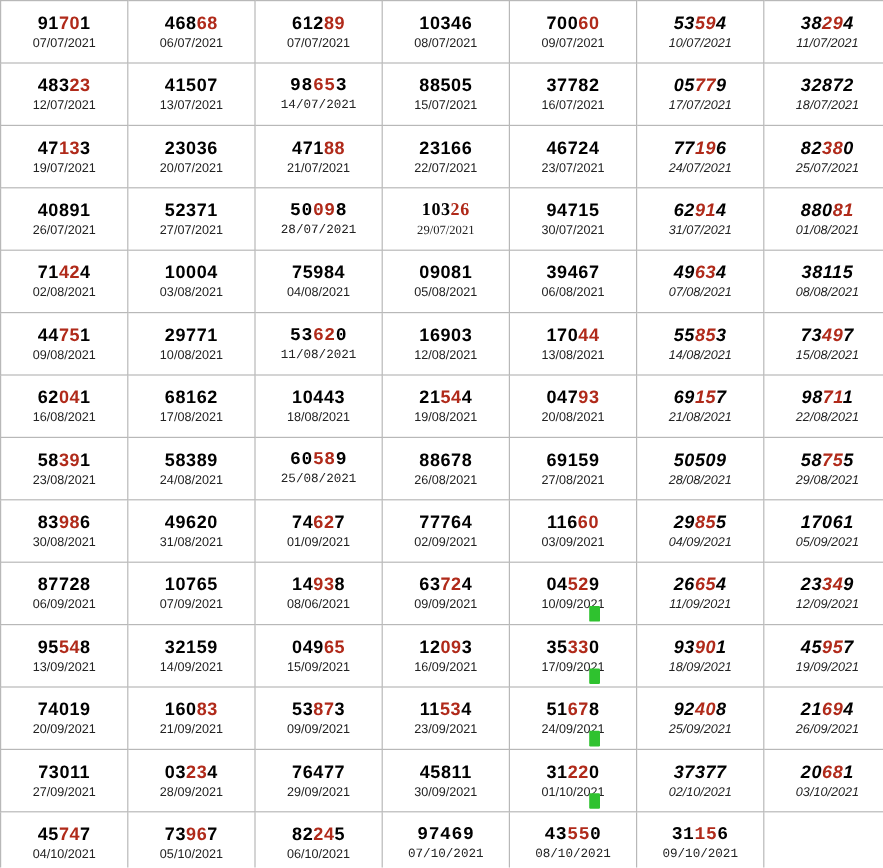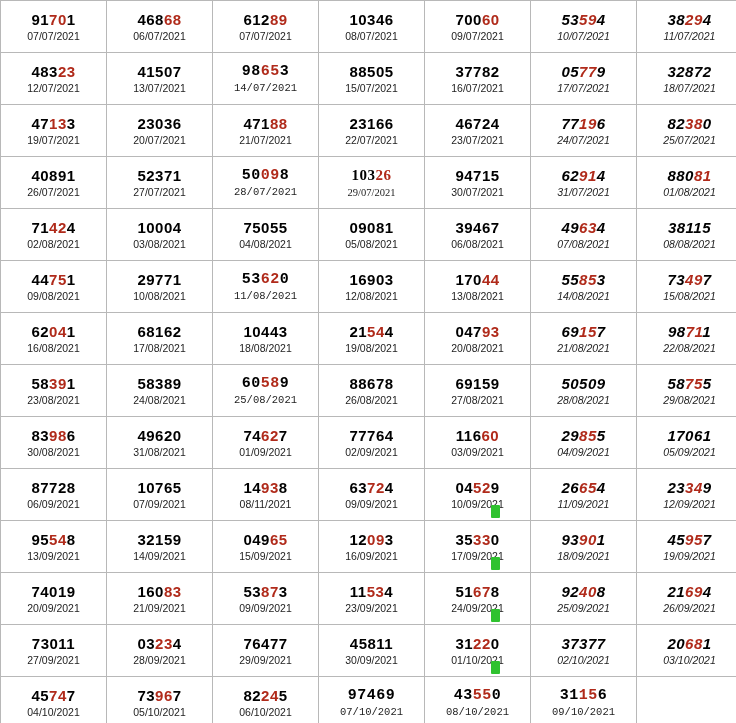--- a/index.html
+++ b/index.html
@@ -256,21 +256,21 @@
           </div>
         </td>
         <td>
           <div class="cell">
             <div class="num">10004</div>
             <div class="date">03/08/2021</div>
           </div>
         </td>
         <td>
           <div class="cell">
-            <div class="num">75055</div>
+            <div class="num">75984</div>
             <div class="date">04/08/2021</div>
           </div>
         </td>
         <td>
           <div class="cell">
             <div class="num">09081</div>
             <div class="date">05/08/2021</div>
           </div>
         </td>
         <td>
@@ -477,21 +477,21 @@
         </td>
         <td>
           <div class="cell">
             <div class="num">10765</div>
             <div class="date">07/09/2021</div>
           </div>
         </td>
         <td>
           <div class="cell">
             <div class="num">14<span class="hl">9</span><span class="hl">3</span>8</div>
-            <div class="date">08/11/2021</div>
+            <div class="date">08/06/2021</div>
           </div>
         </td>
         <td>
           <div class="cell">
             <div class="num">63<span class="hl">7</span><span class="hl">2</span>4</div>
             <div class="date">09/09/2021</div>
           </div>
         </td>
         <td>
           <div class="cell">

